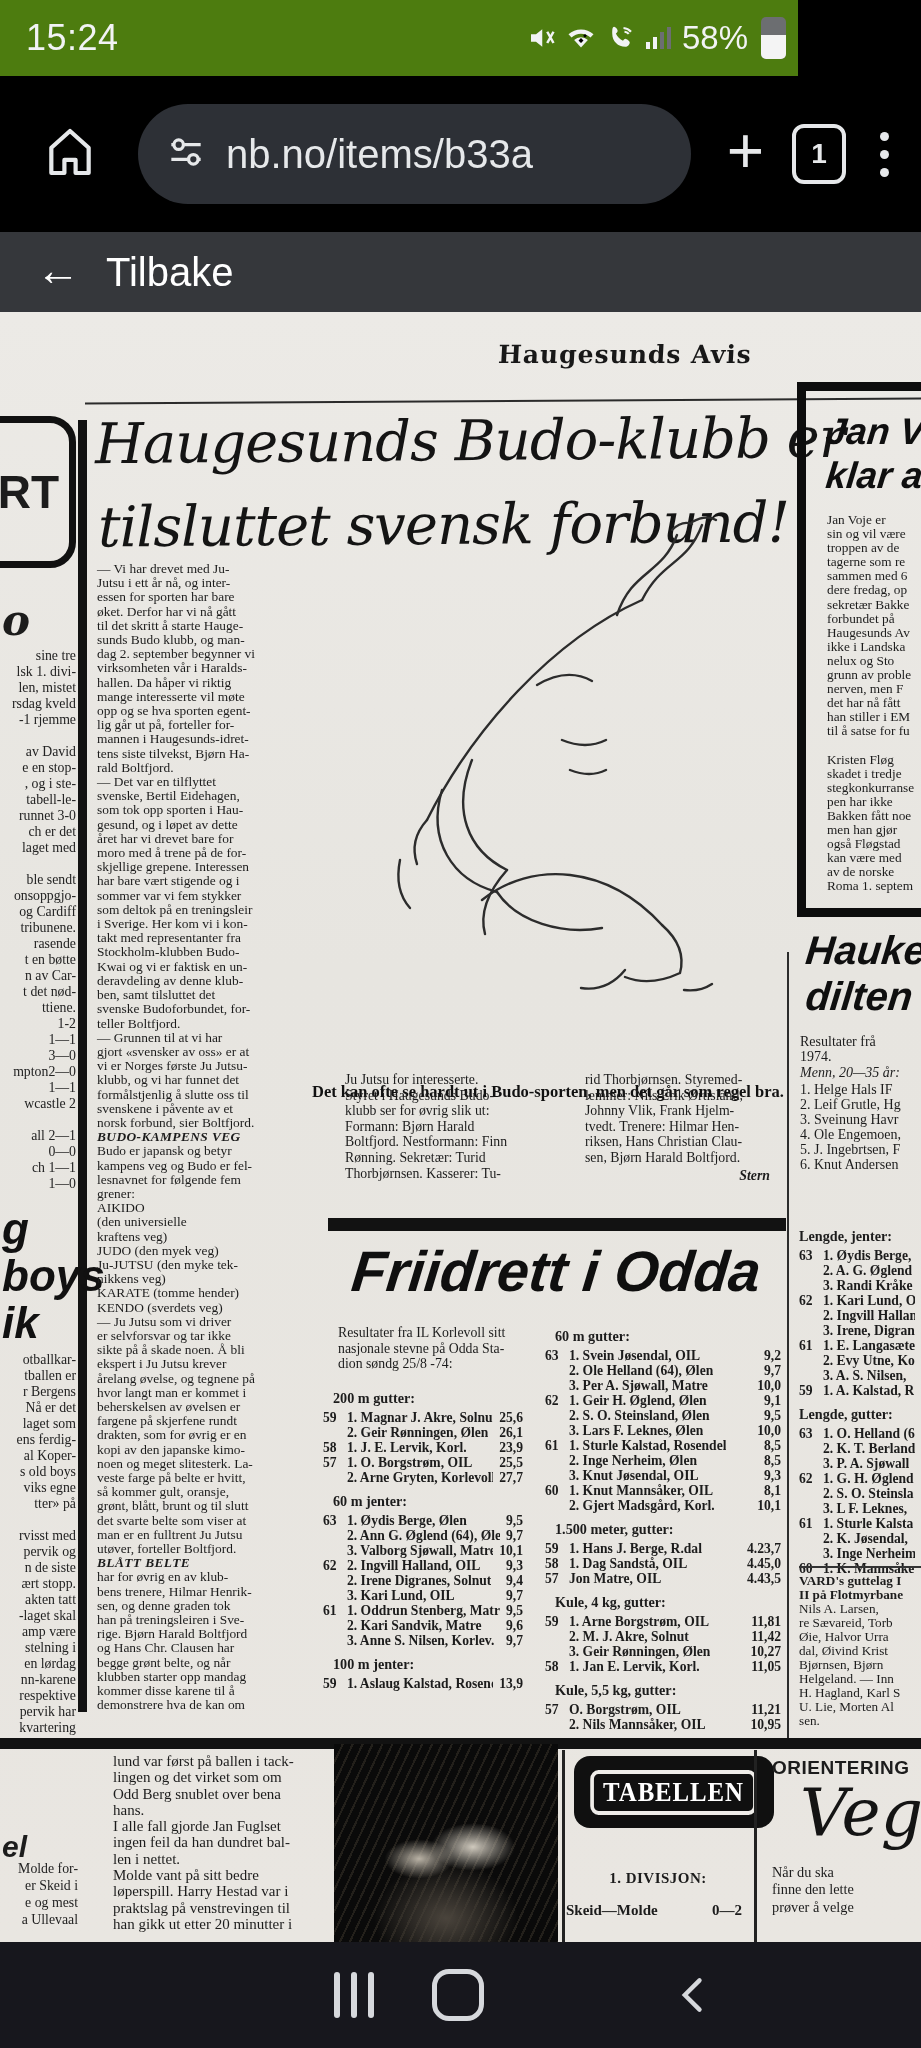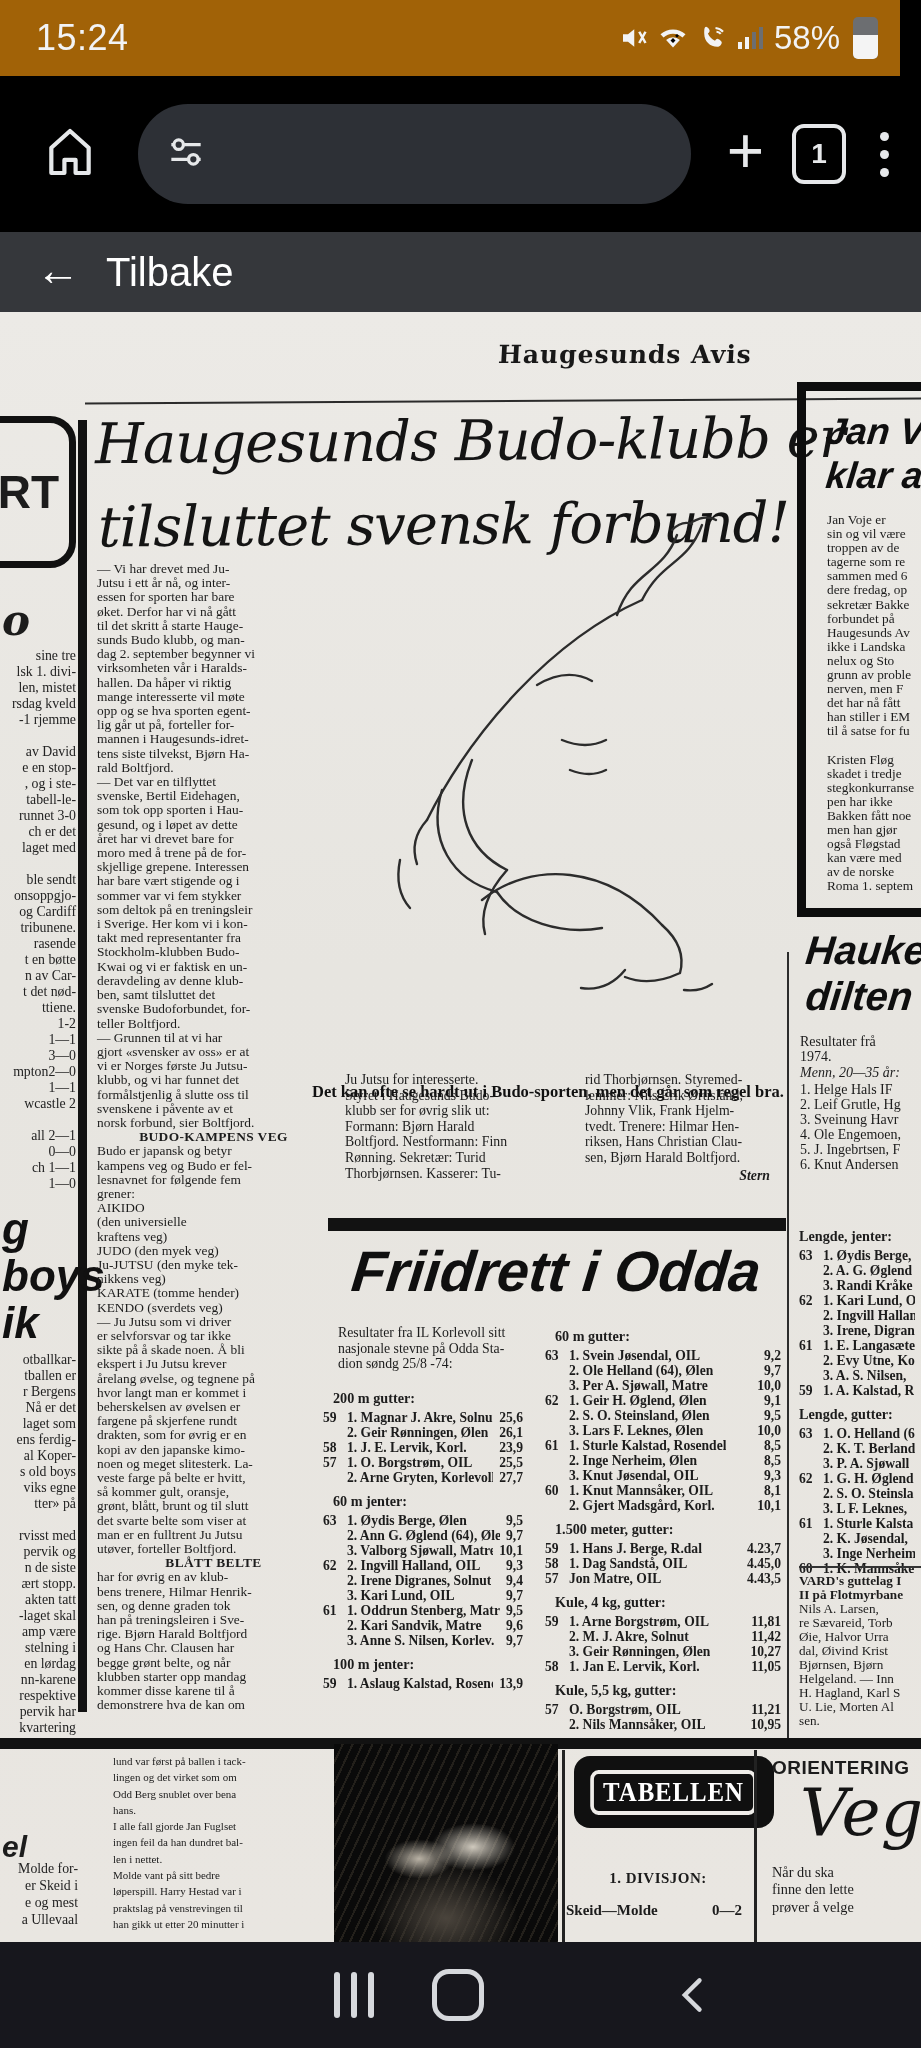--- a/index.html
+++ b/index.html
@@ -1,22 +1,22 @@
 <!DOCTYPE html>
 <html><head>
 <meta charset="utf-8">
 <style>
   html,body{margin:0;padding:0;background:#000;}
   #phone{position:relative;width:921px;height:2048px;background:#000;overflow:hidden;
          font-family:"Liberation Sans",sans-serif;}
   .abs{position:absolute;}
 
   
-  #statusbar{position:absolute;top:0;left:0;width:900px;height:76px;background:#a16207;
-             display:flex;align-items:center;justify-content:space-between;padding:0 22px;box-sizing:border-box;}
+  #statusbar{position:absolute;top:0;left:0;width:798px;height:76px;background:#4d7c0f;
+             display:flex;align-items:center;justify-content:space-between;padding:0 12px;box-sizing:border-box;}
   #statusbar .time{color:#f2f3f5;font-size:36px;letter-spacing:.5px;margin-left:14px;}
   .sticons{display:flex;align-items:center;gap:9px;}
   .sticons svg{display:block;}
   .batpct{color:#f2f3f5;font-size:33px;margin-left:2px;}
   .battery{width:25px;height:42px;border-radius:5px;background:#6c6e71;position:relative;overflow:hidden;margin-left:4px;}
   .battery .lvl{position:absolute;bottom:0;left:0;width:100%;height:58%;background:#f4f4f4;}
 
   
   #toolbar{position:absolute;top:76px;left:0;width:921px;height:156px;background:#000;
            display:flex;align-items:center;padding:0 26px;box-sizing:border-box;}
@@ -43,21 +43,21 @@
            color:#1c1c1c;font-family:"Liberation Serif",serif;}
   .masthead{font-family:"DejaVu Serif",serif;font-weight:700;font-size:25px;letter-spacing:1px;
             color:#181818;transform:skewX(-3deg);}
   .rule{background:#2b2b2b;height:2px;}
   .hl{font-family:"DejaVu Serif",serif;font-style:italic;font-size:56px;color:#141414;
       white-space:nowrap;letter-spacing:-1px;}
   .lines div{white-space:nowrap;}
   .lines div:empty::before{content:"\a0";}
   .article{font-size:13.4px;line-height:14.2px;width:233px;}
   .article div:nth-of-type(41),.article div:nth-of-type(71){
-      font-weight:700;text-align:center;letter-spacing:.4px;}
+      font-weight:700;font-style:italic;text-align:left;letter-spacing:.4px;}
   .smcol{font-size:13.8px;line-height:15.6px;}
   .capt{font-weight:700;font-size:16.5px;color:#111;}
   .fragcol{font-size:13.8px;line-height:16px;text-align:right;color:#222;}
   .bigfrag{font-family:"Liberation Sans",sans-serif;font-weight:700;font-style:italic;
            font-size:44px;line-height:47px;color:#111;}
   .blackbar{background:#121212;}
   .sansHead{font-family:"Liberation Sans",sans-serif;font-weight:700;font-style:italic;color:#0f0f0f;
             transform:skewX(-6deg);white-space:nowrap;}
   
   .res{font-size:13.6px;}
@@ -153,20 +153,21 @@
     </span>
     <div id="urlpill">
       <span>
         <svg width="44" height="44" viewBox="0 0 24 24">
             <circle cx="8" cy="8" r="2.6" fill="none" stroke="#e6e8ea" stroke-width="1.8"></circle>
             <path d="M11 8h9M4 8h1.4" stroke="#e6e8ea" stroke-width="1.8"></path>
             <circle cx="16" cy="16" r="2.6" fill="none" stroke="#e6e8ea" stroke-width="1.8"></circle>
             <path d="M4 16h9M19 16h1" stroke="#e6e8ea" stroke-width="1.8"></path>
           </svg>
       </span>
+      <span class="url">nb.no/items/b33a</span>
     </div>
     <span class="tbbtn plus">+</span>
     <span class="tabbox">
       <span>1</span>
     </span>
     <span class="kebab">
         <i></i>
         <i></i>
         <i></i>
       </span>
@@ -757,21 +758,21 @@
     <div class="abs blackbar" style="left:0;top:1426px;width:921px;height:11px;"></div>
 
     <div class="abs" style="left:2px;top:1518px;font-family:'Liberation Sans',sans-serif;font-weight:700;font-style:italic;font-size:30px;">el</div>
     <div class="abs lines fragcol" style="left:0;top:1548px;width:78px;line-height:17px;">
         <div>Molde for-</div>
         <div>er Skeid i</div>
         <div>e og mest</div>
         <div>a Ullevaal</div>
       </div>
 
-    <div class="abs lines" style="left:113px;top:1441px;width:220px;font-size:11px;line-height:16.3px;">
+    <div class="abs lines" style="left:113px;top:1441px;width:220px;font-size:15px;line-height:16.3px;">
       <div>lund var først på ballen i tack-</div>
         <div>lingen og det virket som om</div>
         <div>Odd Berg snublet over bena</div>
         <div>hans.</div>
         <div>I alle fall gjorde Jan Fuglset</div>
         <div>ingen feil da han dundret bal-</div>
         <div>len i nettet.</div>
         <div>Molde vant på sitt bedre</div>
         <div>løperspill. Harry Hestad var i</div>
         <div>praktslag på venstrevingen til</div>

